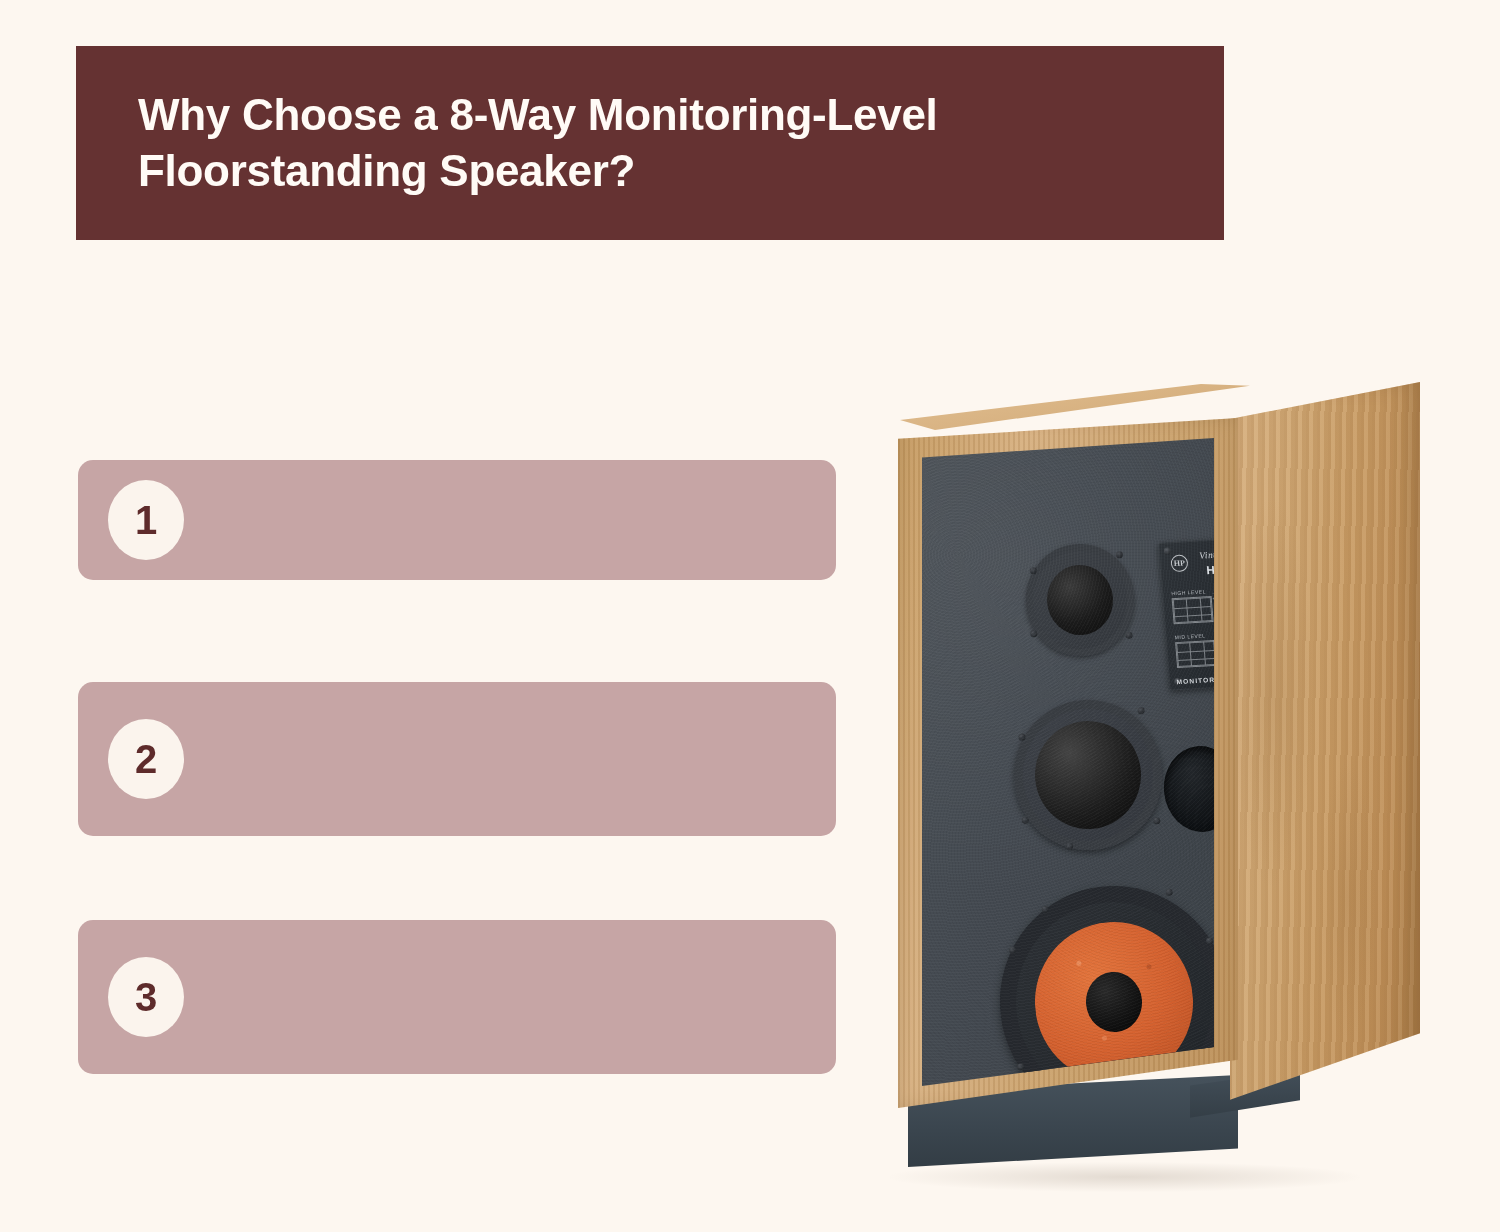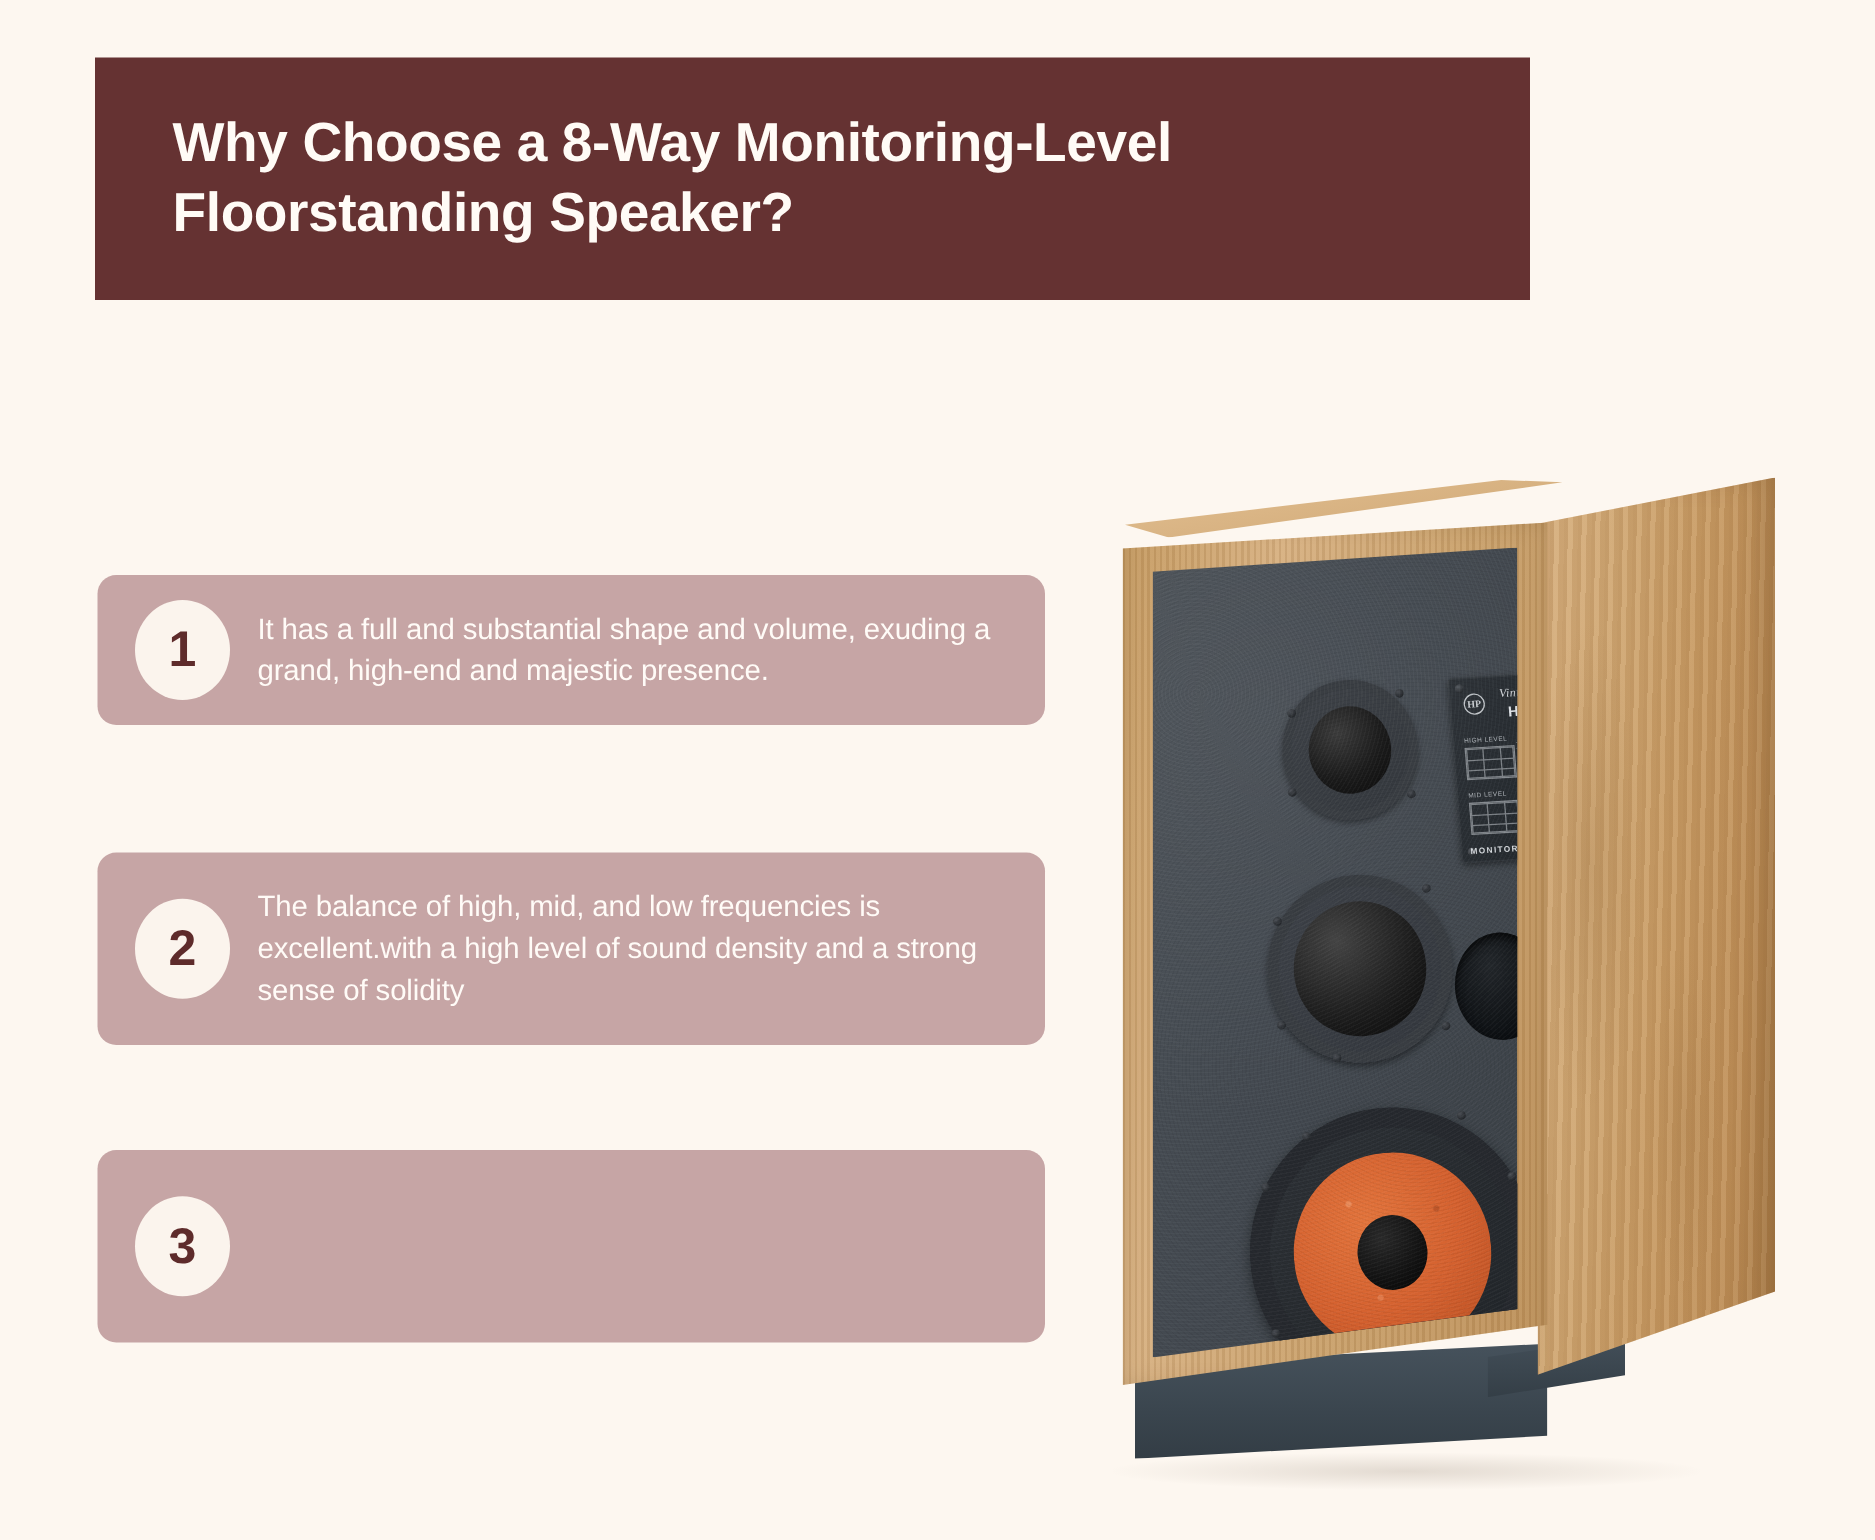--- a/index.html
+++ b/index.html
@@ -318,28 +318,26 @@
 <div class="header-bar">
   <h1 class="header-title">Why Choose a 8-Way Monitoring-Level Floorstanding Speaker?</h1>
 </div>
 
 <div class="cards">
 
   <div class="card card-1">
     <div class="num-circle">
       <span>1</span>
     </div>
-    <div class="card-text">It has a full and substantial shape and volume, exuding a grand, high-end and majestic presence.</div>
   </div>
 
   <div class="card card-2">
     <div class="num-circle">
       <span>2</span>
     </div>
-    <div class="card-text">The balance of high, mid, and low frequencies is excellent.with a high level of sound density and a strong sense of solidity</div>
   </div>
 
   <div class="card card-3">
     <div class="num-circle">
       <span>3</span>
     </div>
   </div>
 
 </div>
 

